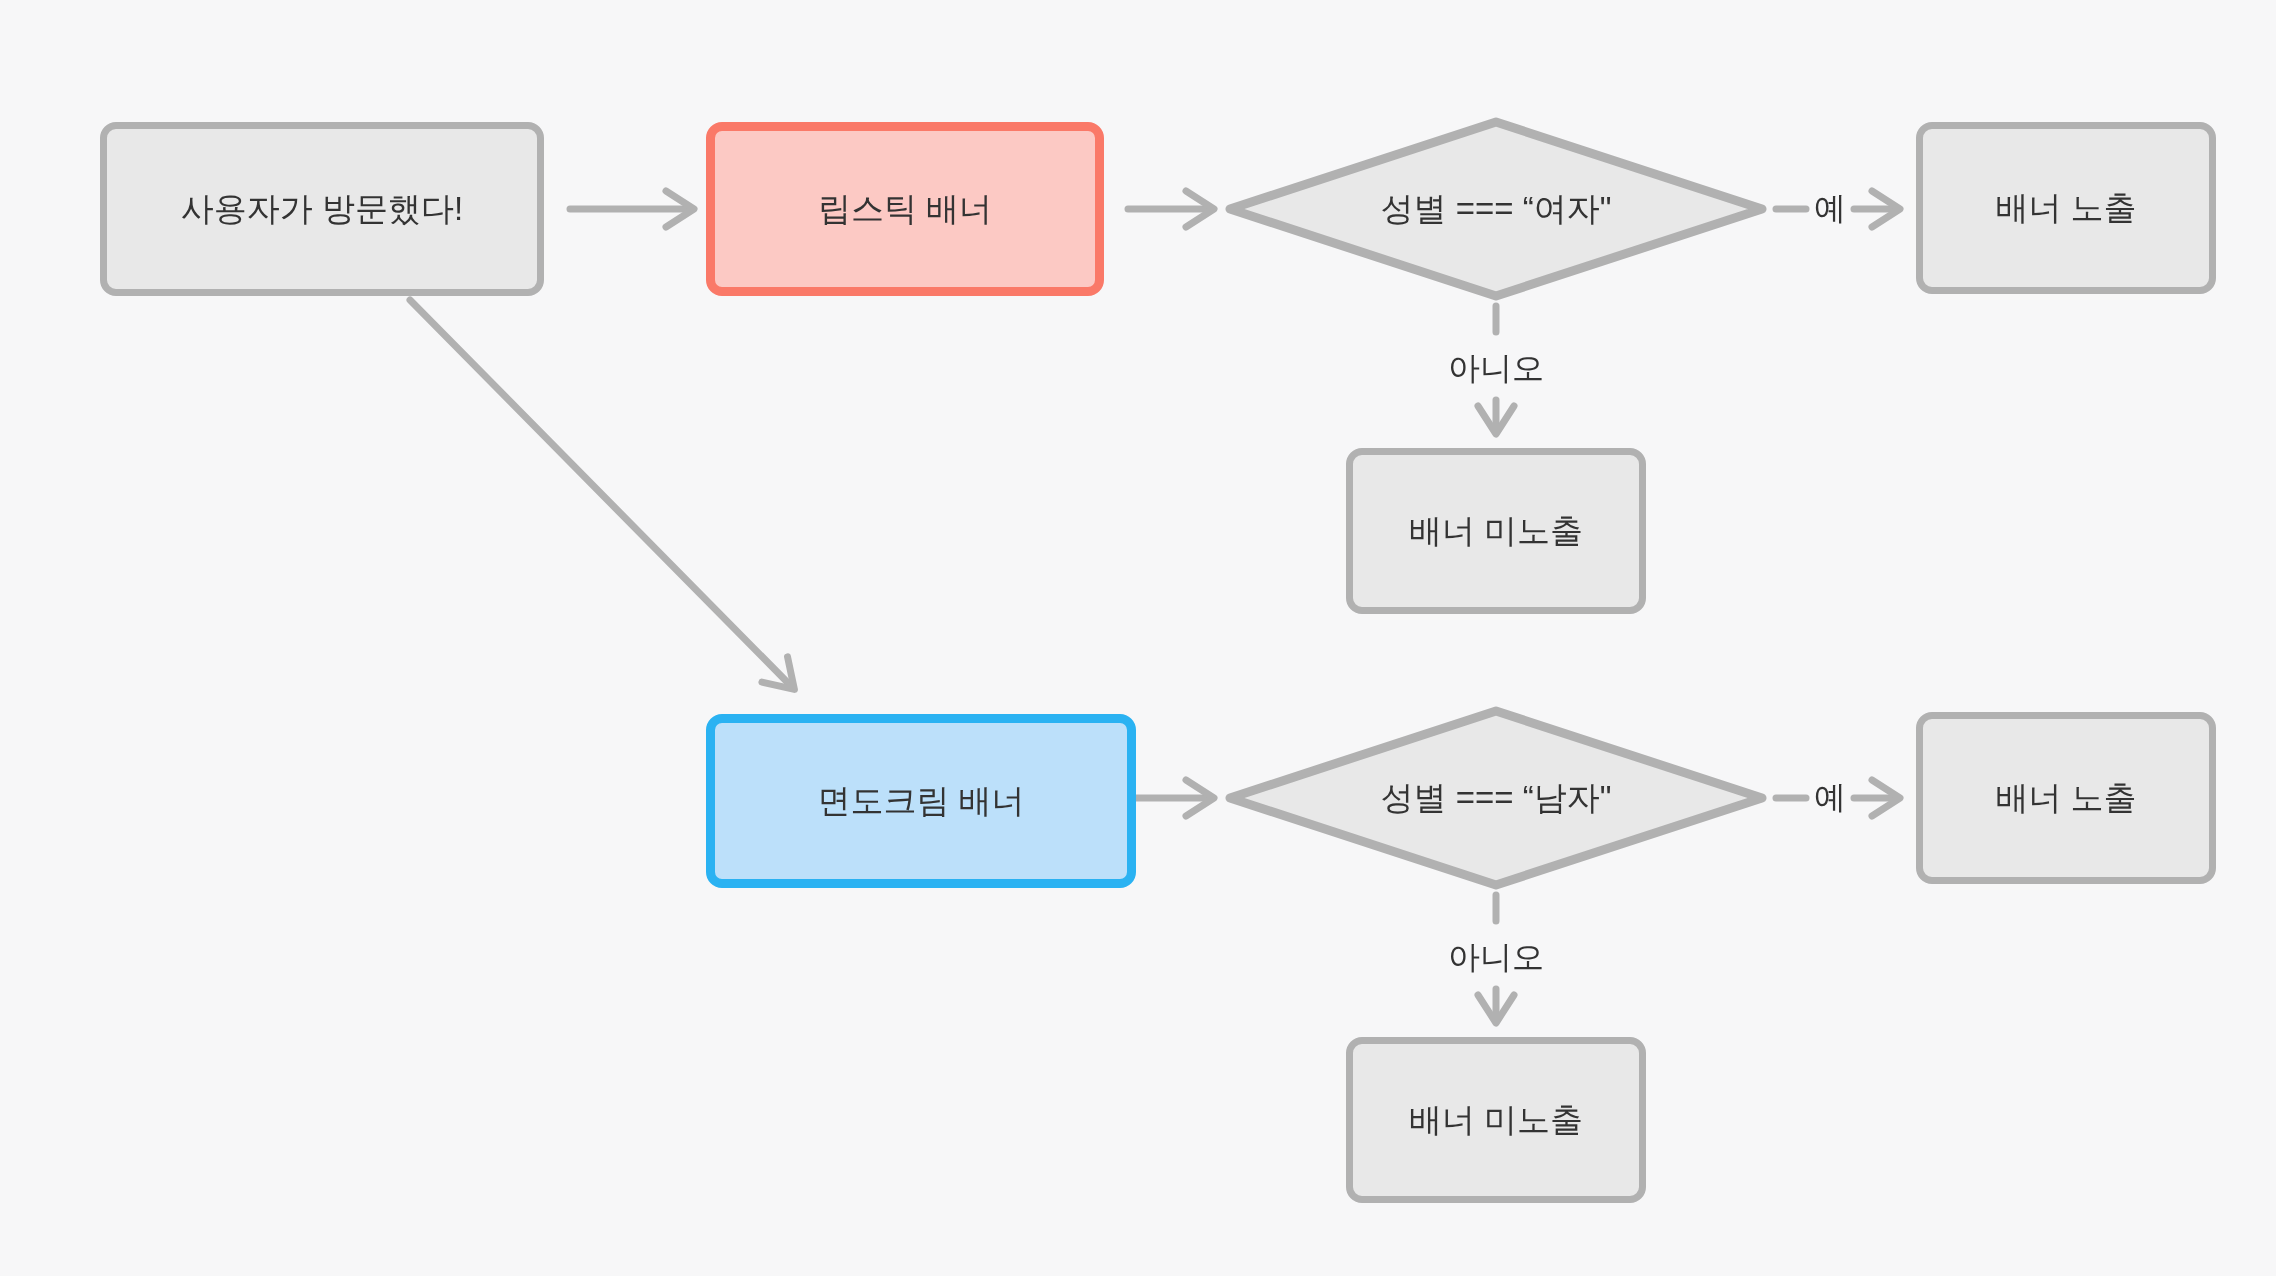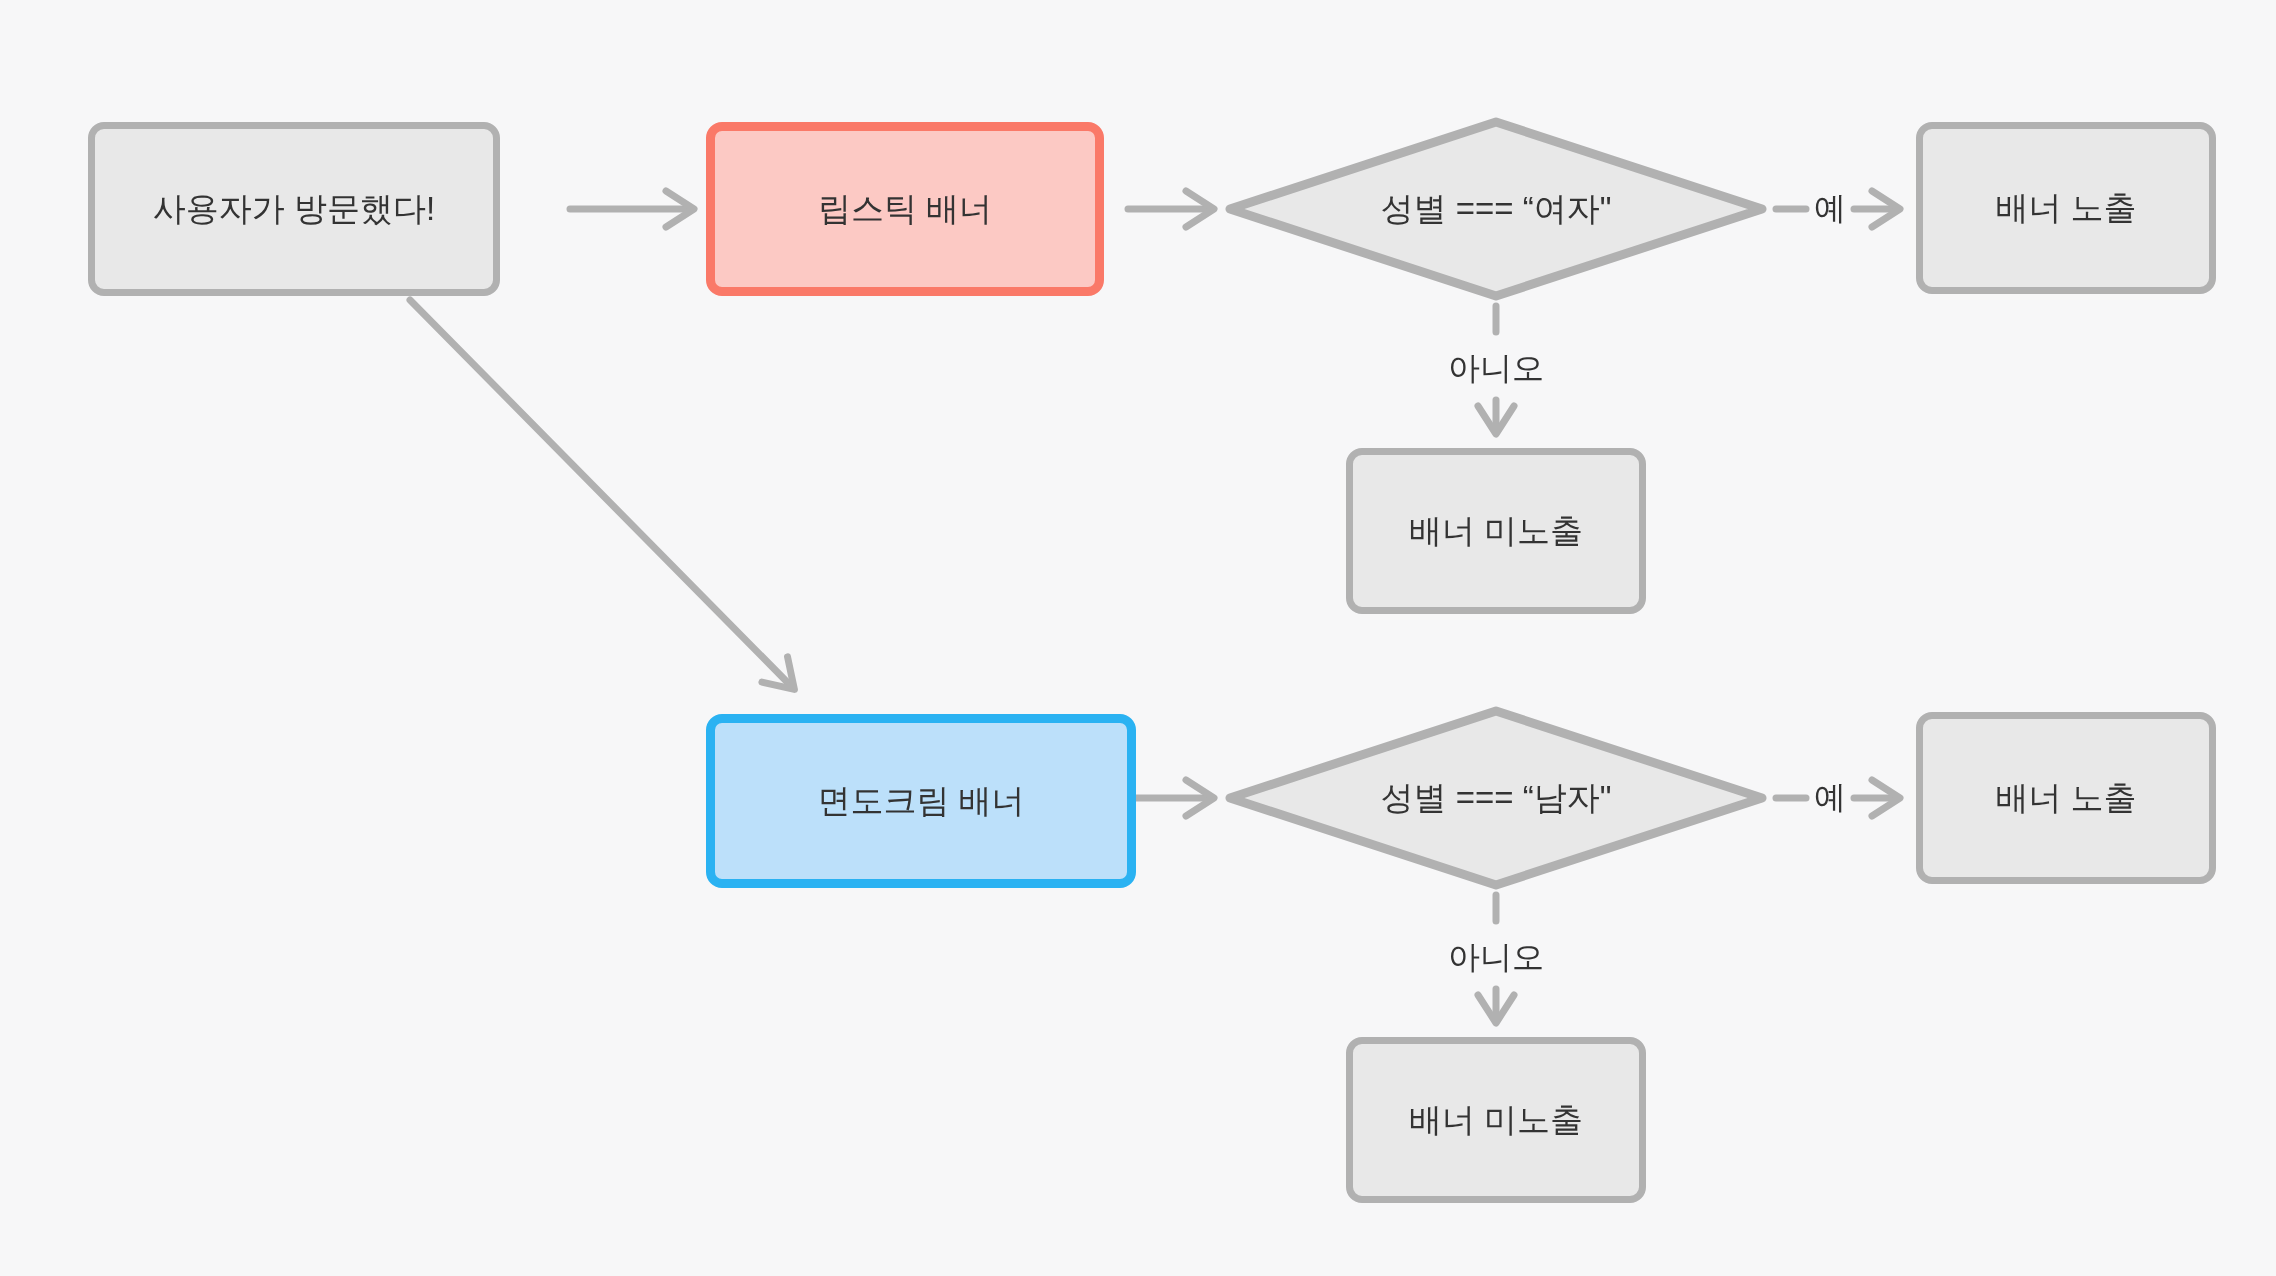--- a/index.html
+++ b/index.html
@@ -100,21 +100,21 @@
 
     <line class="edge-line" x1="410" y1="300" x2="793" y2="688" marker-end="url(#arrowhead)"></line>
 
     <line class="edge-line" x1="1128" y1="798" x2="1212" y2="798" marker-end="url(#arrowhead)"></line>
     <line class="edge-line" x1="1776" y1="798" x2="1806" y2="798"></line>
     <line class="edge-line" x1="1854" y1="798" x2="1898" y2="798" marker-end="url(#arrowhead)"></line>
     <line class="edge-line" x1="1496" y1="895" x2="1496" y2="921"></line>
     <line class="edge-line" x1="1496" y1="989" x2="1496" y2="1021" marker-end="url(#arrowhead)"></line>
   </svg>
 
-  <div class="node gray" style="left:88px; top:122px; width:412px; height:174px;">사용자가 방문했다!</div>
+  <div class="node gray" style="left:100px; top:122px; width:444px; height:174px;">사용자가 방문했다!</div>
 
   <div class="node red" style="left:706px; top:122px; width:398px; height:174px;text-align:center;">립스틱 배너</div>
 
   <div class="diamond-label" style="left:1230px; top:122px; width:532px; height:174px;">성별 === “여자"</div>
 
   <div class="node gray" style="left:1916px; top:122px; width:300px; height:172px;">배너 노출</div>
 
   <div class="node gray" style="left:1346px; top:448px; width:300px; height:166px;">배너 미노출</div>
 
   <div class="edge-label" style="left:1806px; top:183px; width:48px; height:52px;">예</div>

